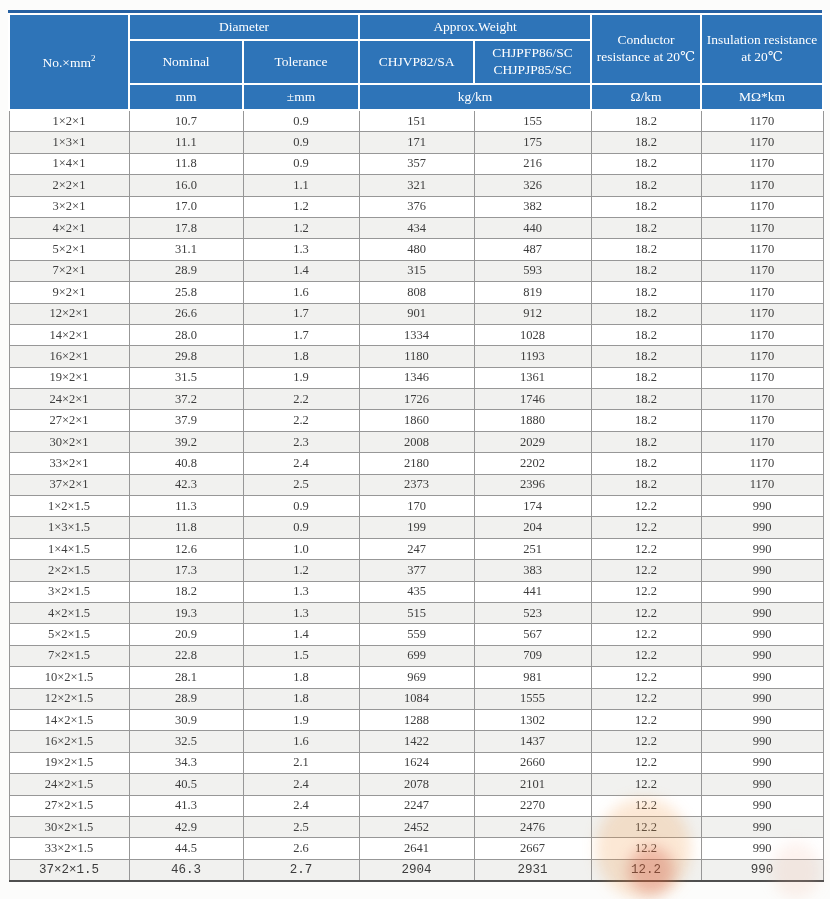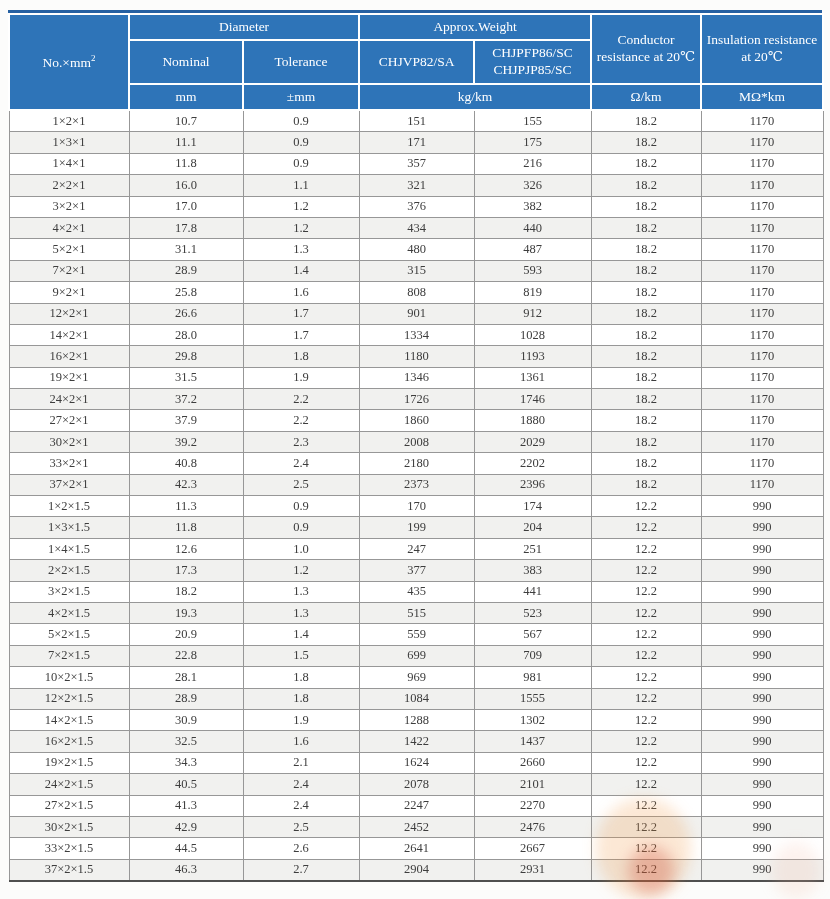--- a/index.html
+++ b/index.html
@@ -42,21 +42,21 @@
     border: 1px solid #979797;
     text-align: center;
     vertical-align: middle;
     height: 20.4px;
     padding: 0 2px;
     font-size: 12.5px;
     color: #3d3d3d;
     background: #ffffff;
   }
   tbody tr:nth-child(even) td { background: #f1f1ef; }
-  tbody tr:last-child td { border-bottom: 2px solid #4f4f4f; }
+  tbody tr:last-child td { border-bottom: 2px solid #4f4f4f; font-family: Liberation Mono, monospace; }
   
   .blob {
     position: absolute;
     border-radius: 50%;
     filter: blur(7px);
     pointer-events: none;
     z-index: 5;
   }
   .blob-orange { left: 596px; top: 798px; width: 95px; height: 101px; background: rgba(242,152,62,0.22); }
   .blob-red    { left: 628px; top: 846px; width: 46px; height: 48px; background: rgba(205,62,40,0.28); }

